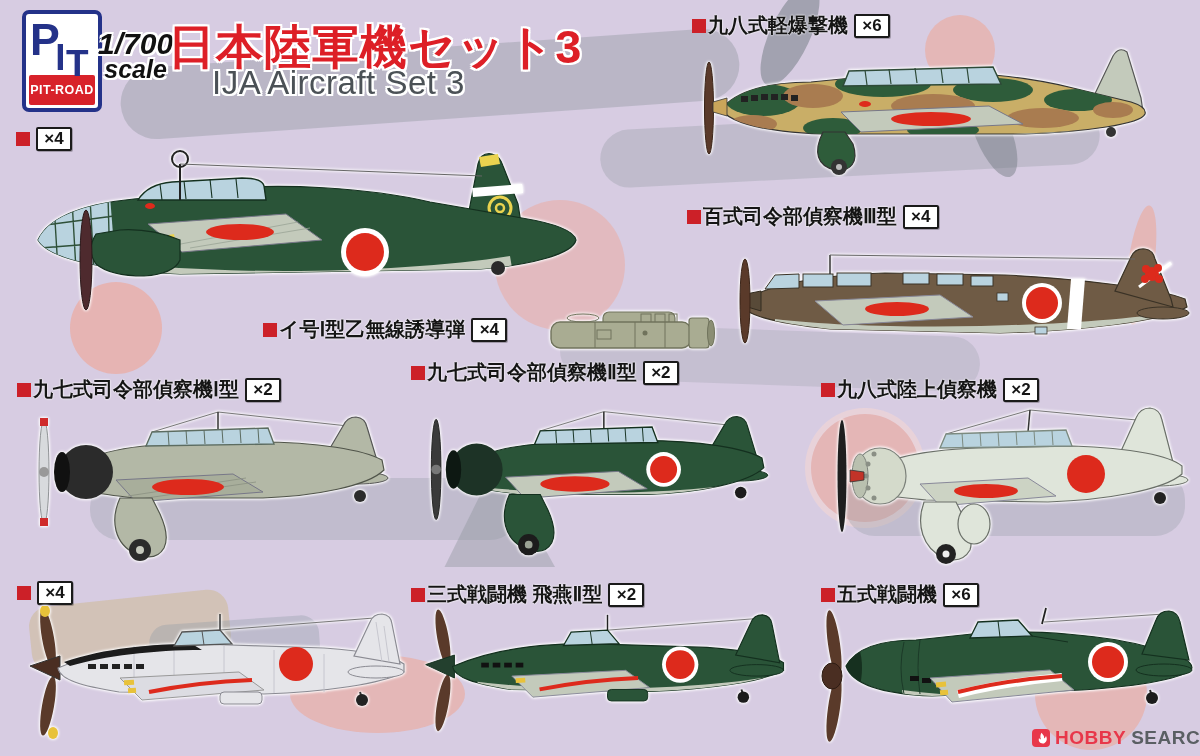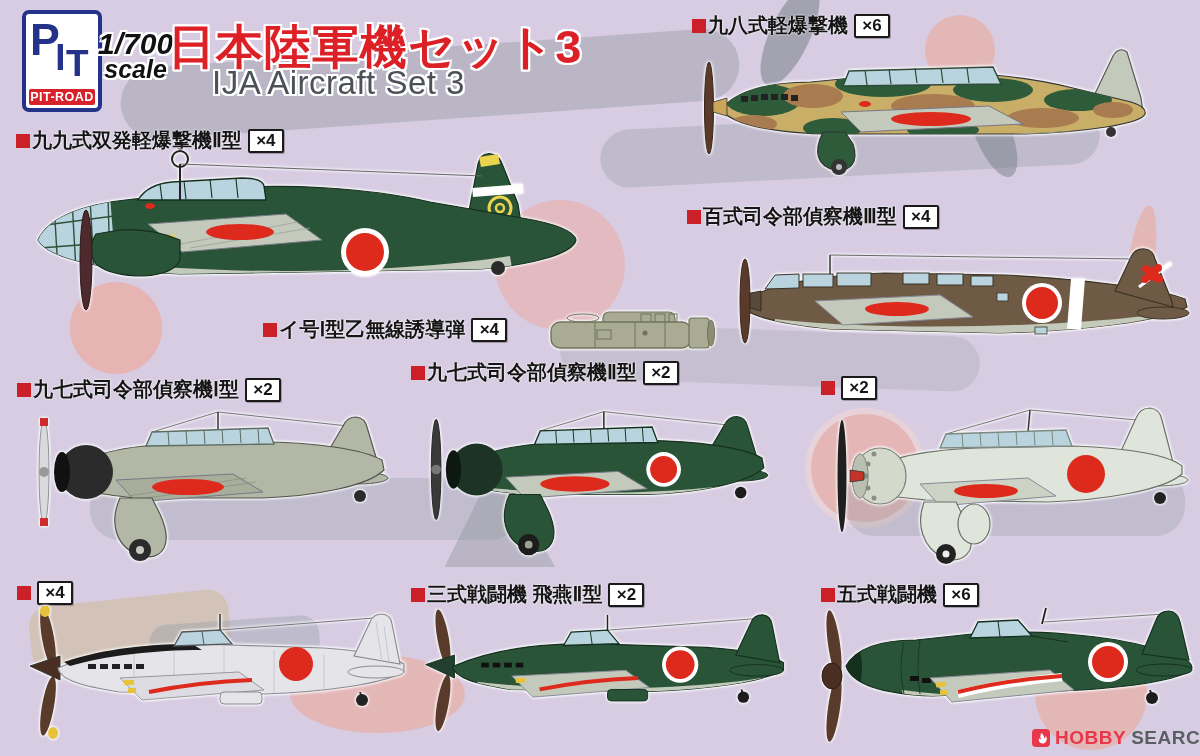--- a/index.html
+++ b/index.html
@@ -6,21 +6,21 @@
   html,body{width:1200px;height:756px}
   body{font-family:"Liberation Sans",sans-serif;overflow:hidden}
   #box{position:relative;width:1200px;height:756px;background:var(--page_bg,#d7cce2);overflow:hidden}
 
   .deco{position:absolute;pointer-events:none}
 
   
   .logo{position:absolute;left:22px;top:10px;width:80px;height:102px;background:#fff;
         border:4px solid var(--logo_navy,#243289);border-radius:7px;display:flex;flex-direction:column;justify-content:flex-end}
   .logo-mono{position:absolute;left:3px;top:1px;width:68px;height:70px}
-  .logo-banner{margin:3px;height:16px;background:var(--logo_red,#d8222a);color:#fff;font-weight:bold;
+  .logo-banner{margin:3px;height:30px;background:var(--logo_red,#d8222a);color:#fff;font-weight:bold;
         font-size:12.5px;letter-spacing:.5px;display:flex;align-items:center;justify-content:center;border-radius:2px}
   .scale{position:absolute;left:98px;top:30px;font-weight:bold;font-style:italic;color:#111;
         line-height:.92;text-align:center;
         text-shadow:-2px -2px 0 #fff,2px -2px 0 #fff,-2px 2px 0 #fff,2px 2px 0 #fff,0 2px 0 #fff,0 -2px 0 #fff}
   .scale .n{font-size:30px}
   .scale .w{font-size:25px;display:block}
   .outline-w{text-shadow:-2px -2px 0 #fff,2px -2px 0 #fff,-2px 2px 0 #fff,2px 2px 0 #fff,
         0 -2px 0 #fff,0 2px 0 #fff,-2px 0 0 #fff,2px 0 0 #fff}
   .title-jp{position:absolute;left:168px;top:16px;font-size:47px;font-weight:bold;letter-spacing:1px;
         color:var(--title_red,#dd1f26)}
@@ -86,21 +86,20 @@
   <div class="title-jp outline-w">日本陸軍機セット3</div>
   <div class="title-en outline-w">IJA Aircraft Set 3</div>
 
   <div class="label" style="left:692px;top:12px">
     <span class="sq"></span>
     <span>九八式軽爆撃機</span>
     <span class="count">×6</span>
   </div>
   <div class="label" style="left:16px;top:127px">
     <span class="sq"></span>
-    <span>九九式双発軽爆撃機Ⅱ型</span>
     <span class="count">×4</span>
   </div>
   <div class="label" style="left:687px;top:203px">
     <span class="sq"></span>
     <span>百式司令部偵察機Ⅲ型</span>
     <span class="count">×4</span>
   </div>
   <div class="label" style="left:263px;top:316px">
     <span class="sq"></span>
     <span>イ号Ⅰ型乙無線誘導弾</span>
@@ -111,20 +110,21 @@
     <span>九七式司令部偵察機Ⅰ型</span>
     <span class="count">×2</span>
   </div>
   <div class="label" style="left:411px;top:359px">
     <span class="sq"></span>
     <span>九七式司令部偵察機Ⅱ型</span>
     <span class="count">×2</span>
   </div>
   <div class="label" style="left:821px;top:376px">
     <span class="sq"></span>
+    <span>九八式陸上偵察機</span>
     <span class="count">×2</span>
   </div>
   <div class="label" style="left:17px;top:581px">
     <span class="sq"></span>
     <span class="count">×4</span>
   </div>
   <div class="label" style="left:411px;top:581px">
     <span class="sq"></span>
     <span>三式戦闘機 飛燕Ⅱ型</span>
     <span class="count">×2</span>

